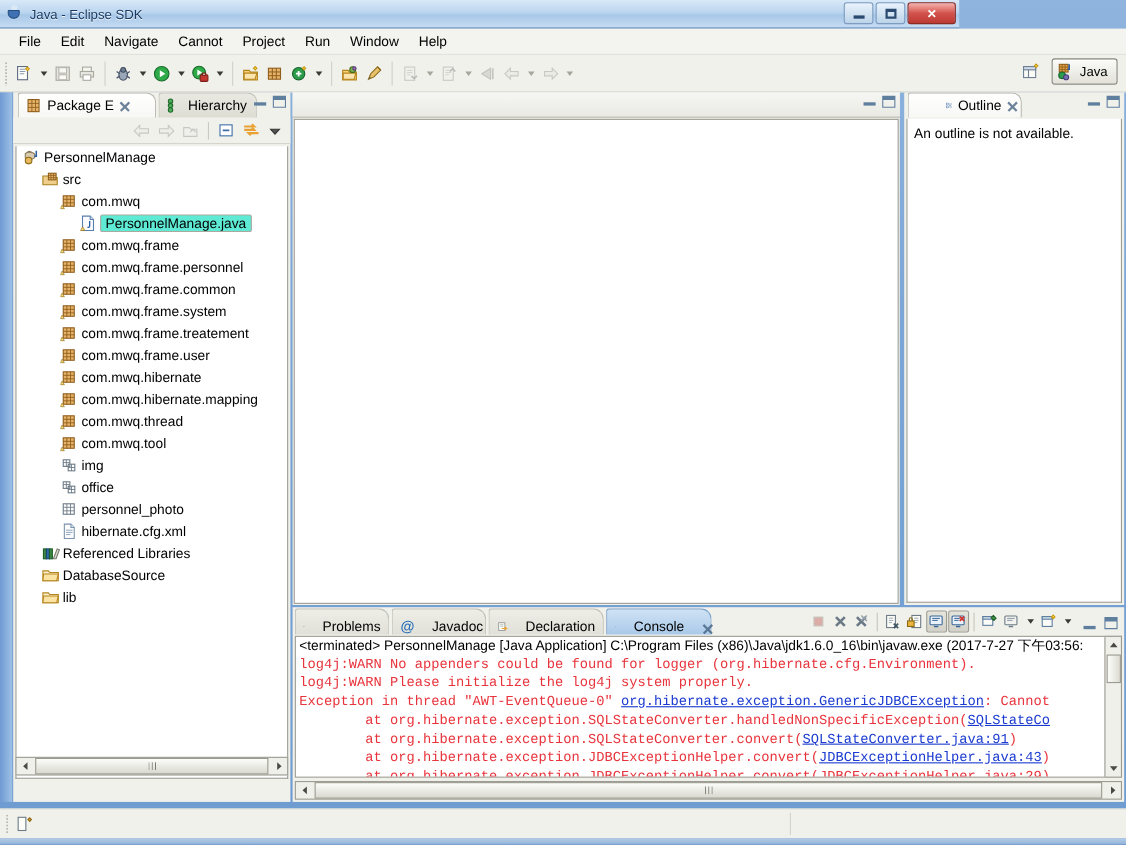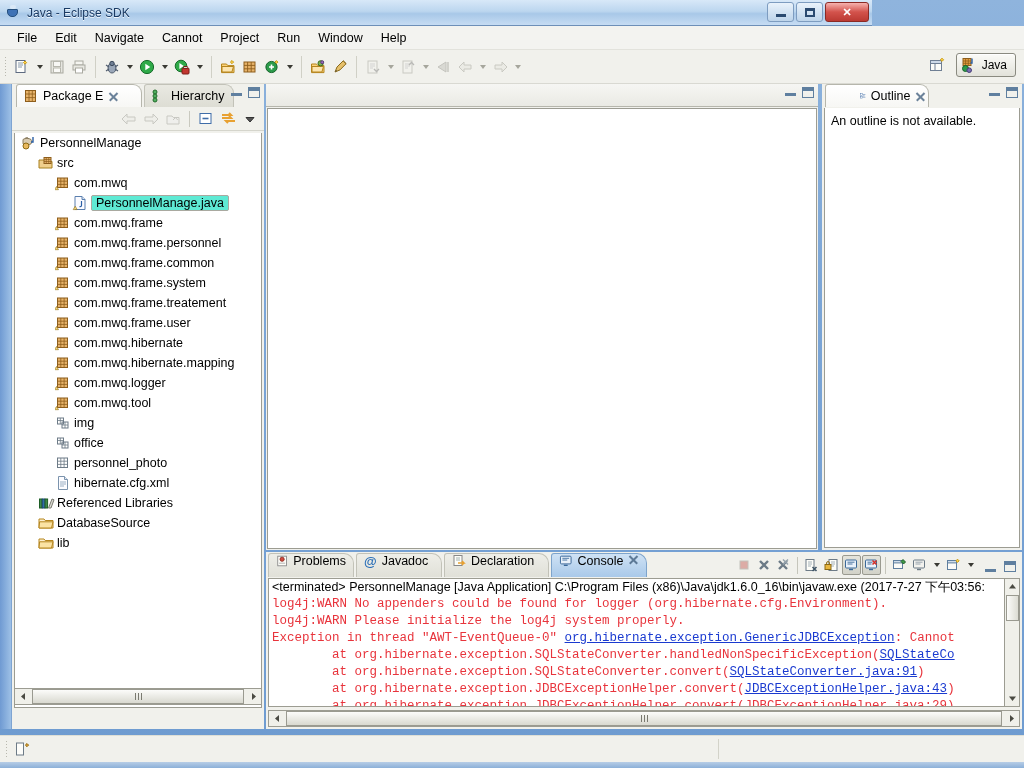--- a/index.html
+++ b/index.html
@@ -214,21 +214,21 @@
   }
 
   
   .console {
     position:absolute; left:266px; top:552px; width:756px; height:177px;
     background:#f1f1ec;
   }
   .console-tabs { position:relative; height:25px; }
   .ctab {
     position:absolute; top:1px; height:24px;
-    display:flex; align-items:flex-start; gap:5px; padding:0 7px;
+    display:flex; align-items:flex-end; gap:16px; padding:0 7px;
     font-size:12.5px;
     border-top-left-radius:3px; border-top-right-radius:10px;
   }
   .ctab.inactive {
     background:linear-gradient(180deg,#eeeee8,#e0e0d8);
     border:1px solid #c2c2b8; border-bottom:none; color:#000;
   }
   .ctab.active {
     background:linear-gradient(180deg,#cfe2f5,#a9c9e9);
     border:1px solid #7ea4cc; border-bottom:none; color:#000;
@@ -698,21 +698,21 @@
         </div>
         <div class="trow">
           <span class="ind" style="width: 40px;"></span>
           <span style="width: 17px; height: 16px; display: inline-flex; align-items: center; flex: 0 0 17px;">
             <svg width="16" height="16" viewBox="0 0 16 16">
               <rect x="2.5" y="3" width="10" height="9.5" fill="#e7b36a" stroke="#8e5e1c"></rect>
               <path d="M2.5 6.2h10M2.5 9.4h10M5.8 3v9.5M9.1 3v9.5" stroke="#8e5e1c" stroke-width=".8"></path>
               <path d="M1.5 11.5l2 3.2h-4z" fill="#f5d87a" stroke="#8d6a12" stroke-width=".6"></path>
             </svg>
           </span>
-          <span class="lbl">com.mwq.logger</span>
+          <span class="lbl">com.mwq.thread</span>
         </div>
         <div class="trow">
           <span class="ind" style="width: 40px;"></span>
           <span style="width: 17px; height: 16px; display: inline-flex; align-items: center; flex: 0 0 17px;">
             <svg width="16" height="16" viewBox="0 0 16 16">
               <rect x="2.5" y="3" width="10" height="9.5" fill="#e7b36a" stroke="#8e5e1c"></rect>
               <path d="M2.5 6.2h10M2.5 9.4h10M5.8 3v9.5M9.1 3v9.5" stroke="#8e5e1c" stroke-width=".8"></path>
               <path d="M1.5 11.5l2 3.2h-4z" fill="#f5d87a" stroke="#8d6a12" stroke-width=".6"></path>
             </svg>
           </span>

